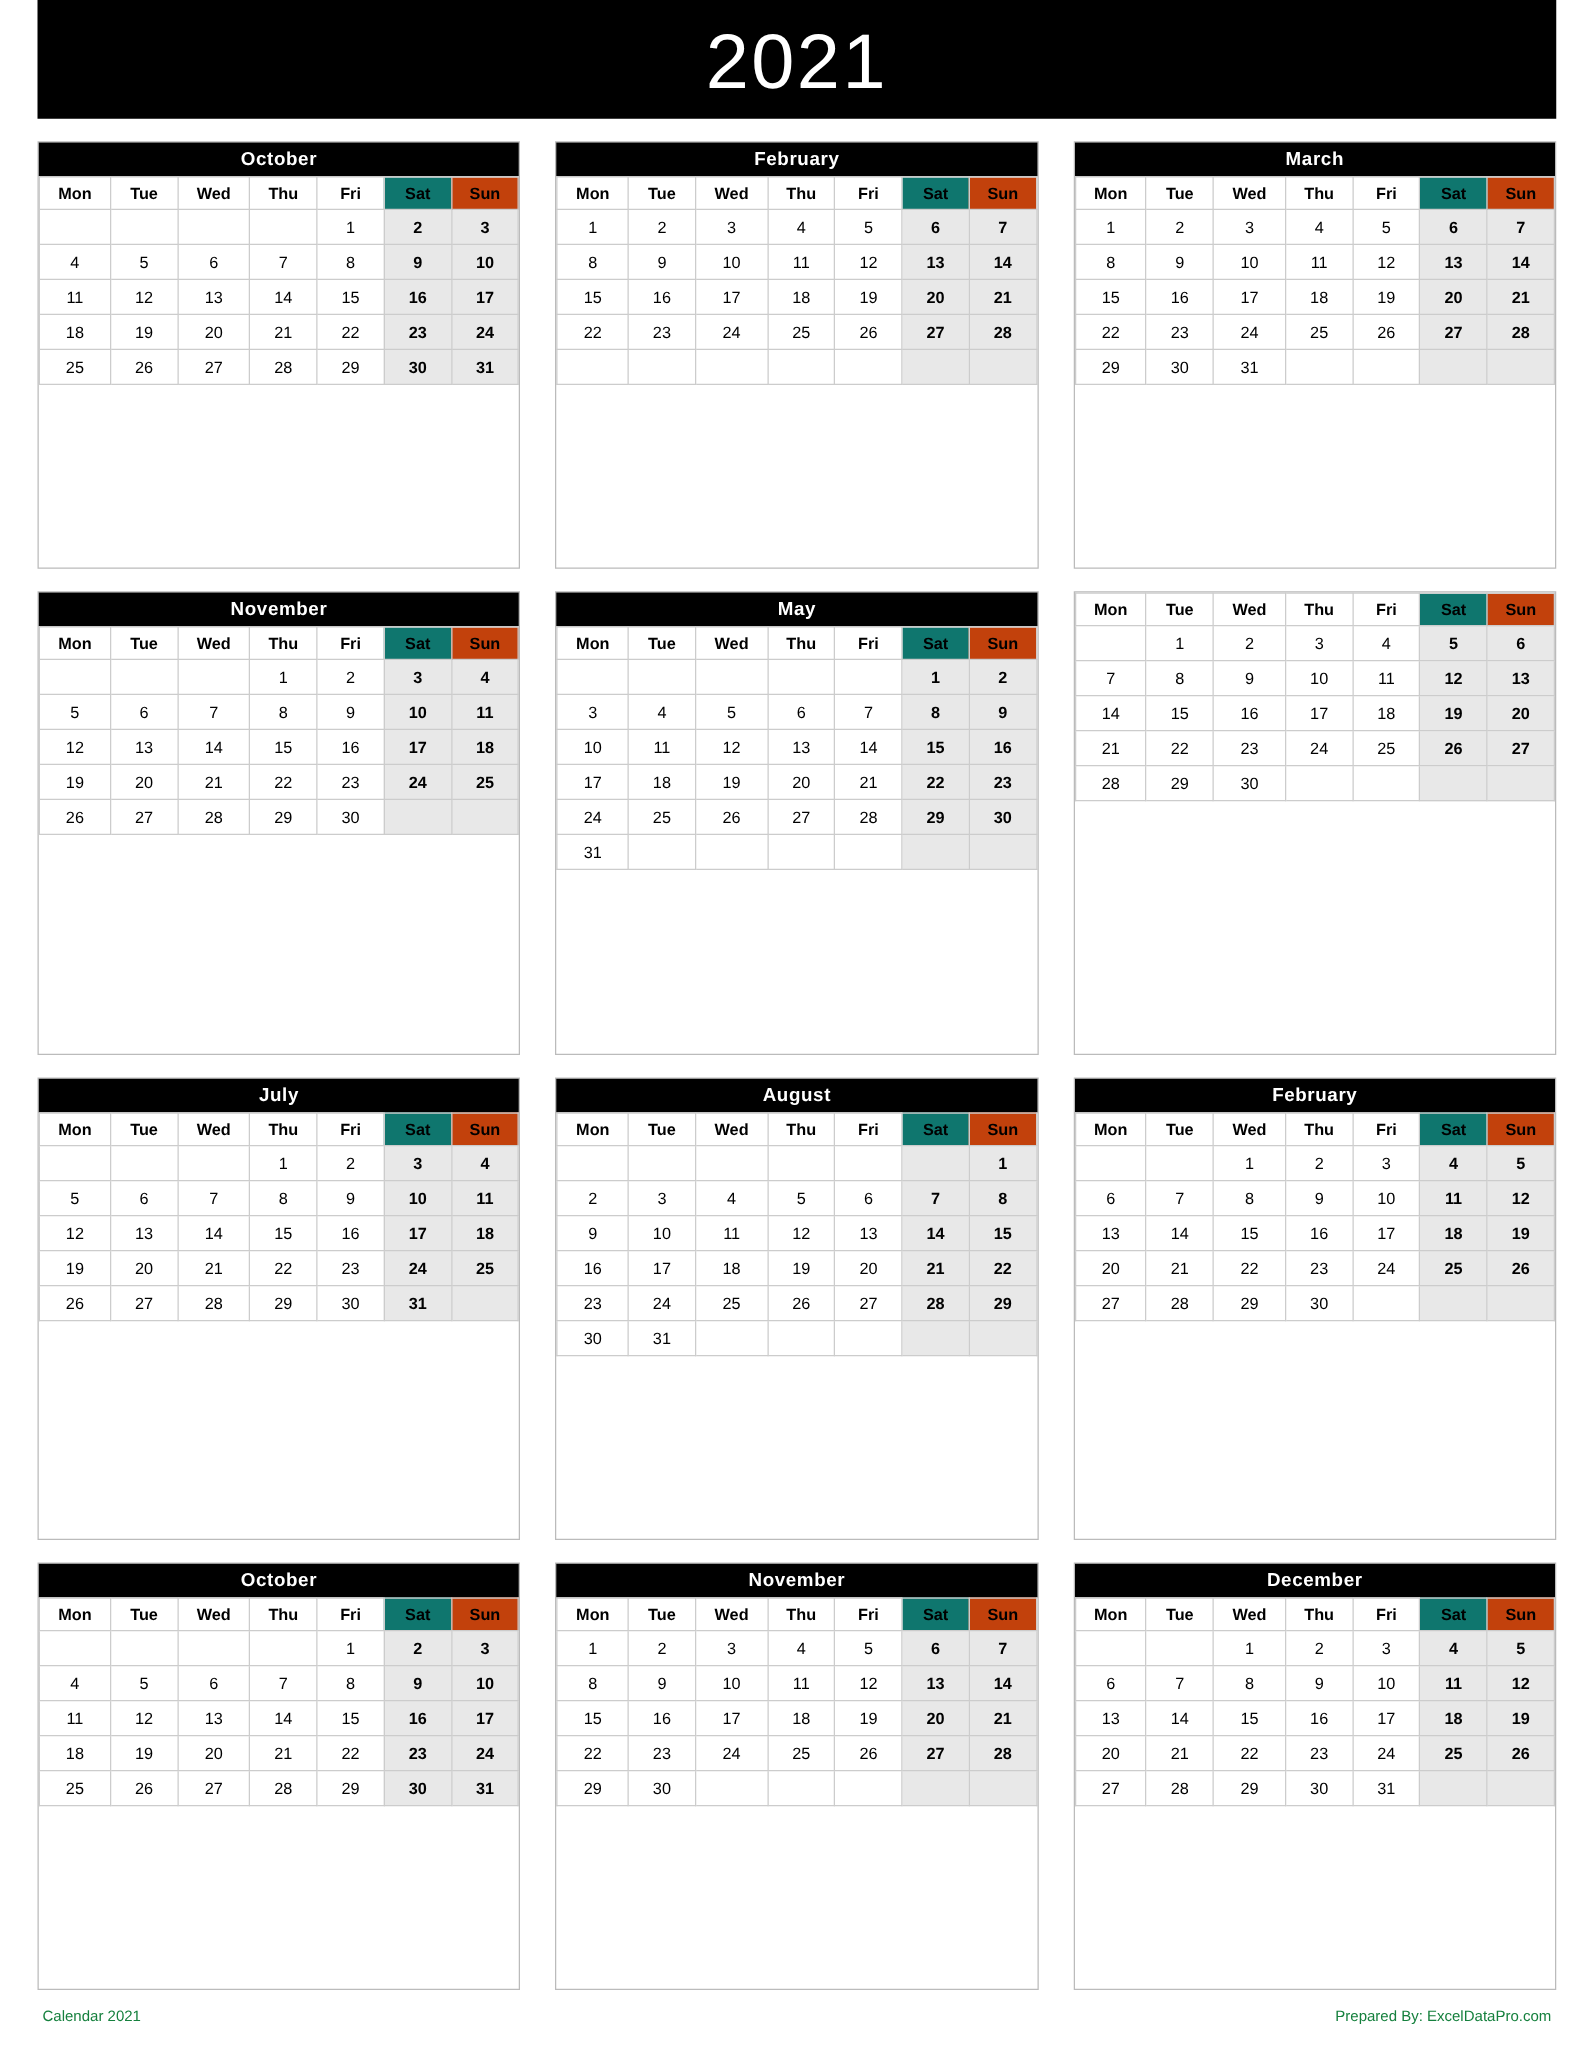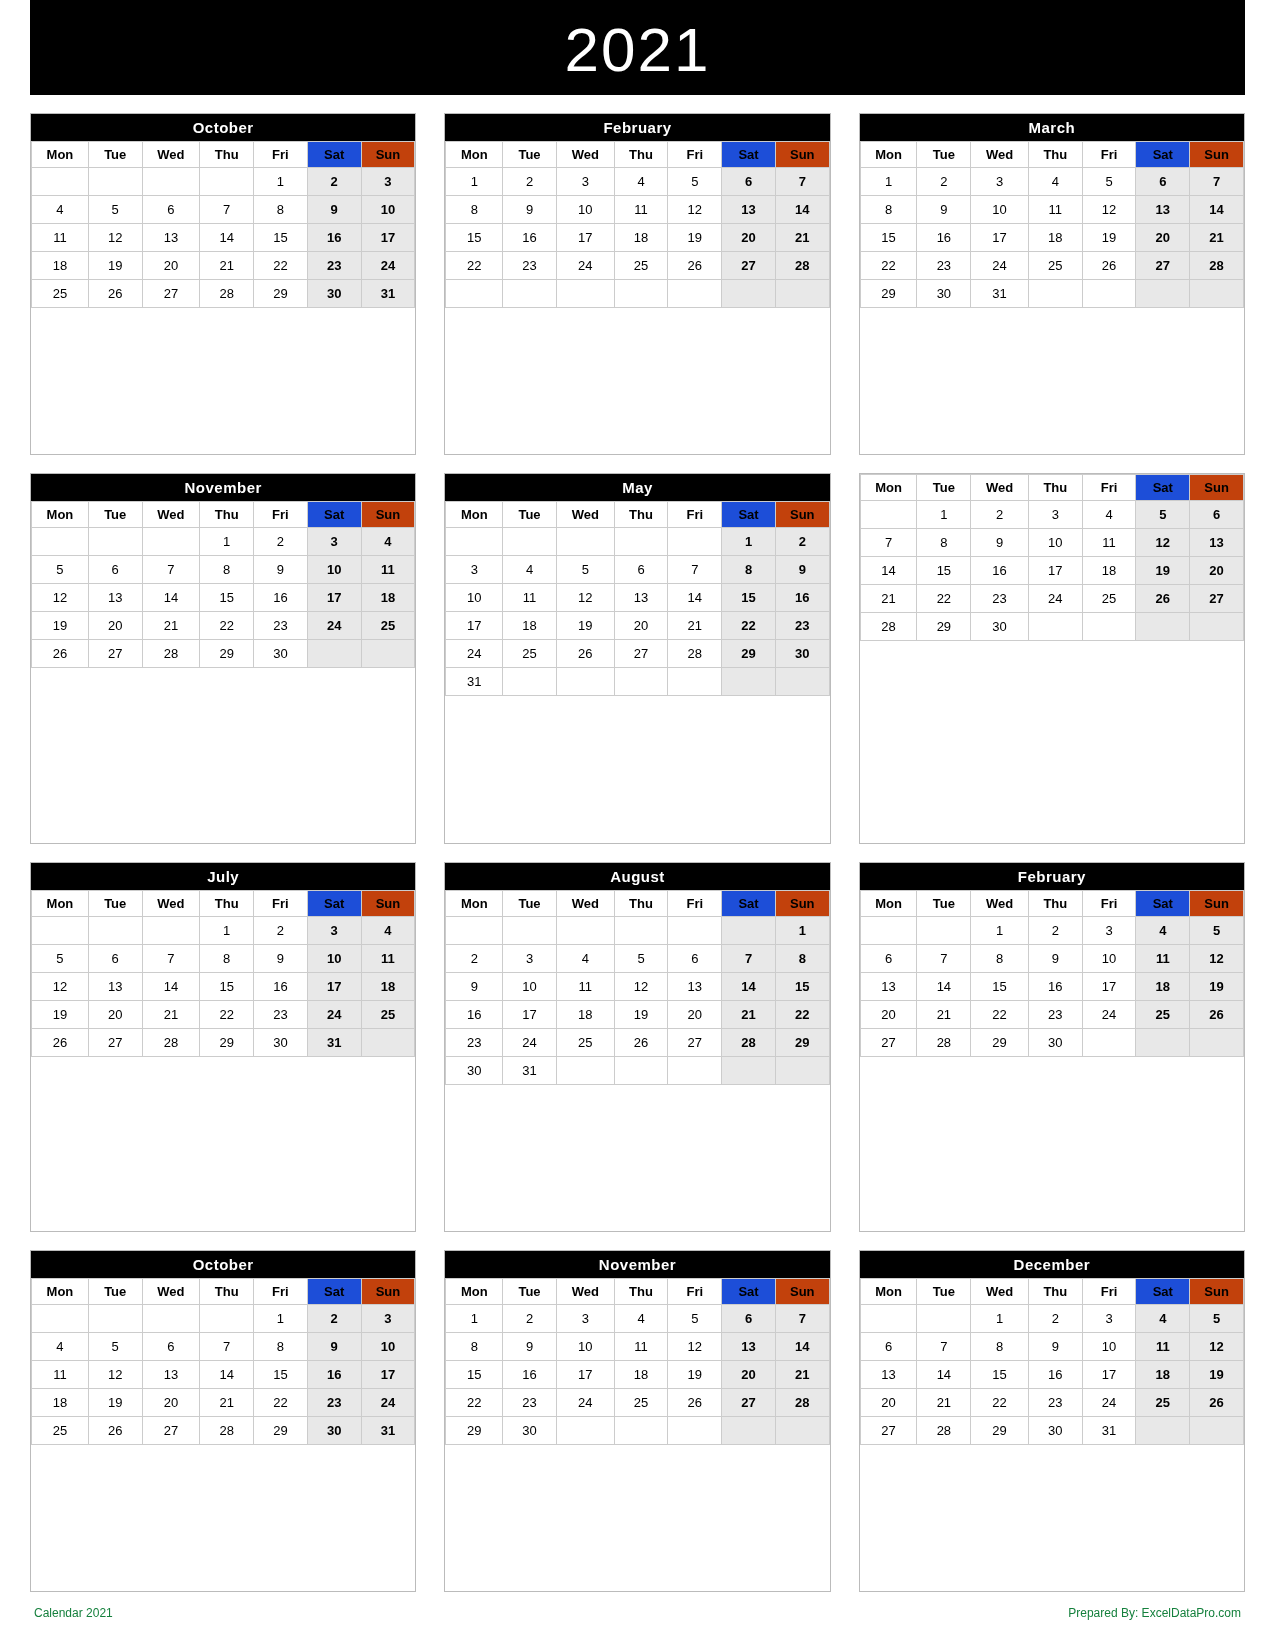--- a/index.html
+++ b/index.html
@@ -70,21 +70,21 @@
     }
     .cal-table td.sat {
       background: #e8e8e8;
       font-weight: bold;
     }
     .cal-table td.sun {
       background: #e8e8e8;
       font-weight: bold;
     }
     .cal-table th.sat {
-      background: #1d4ed8;
+      background: #0f766e;
     }
     .cal-table th.sun {
       background: #c2410c;
     }
     .footer {
       display: flex;
       justify-content: space-between;
       font-size: 12px;
       color: #15803d;
       margin-top: 14px;

